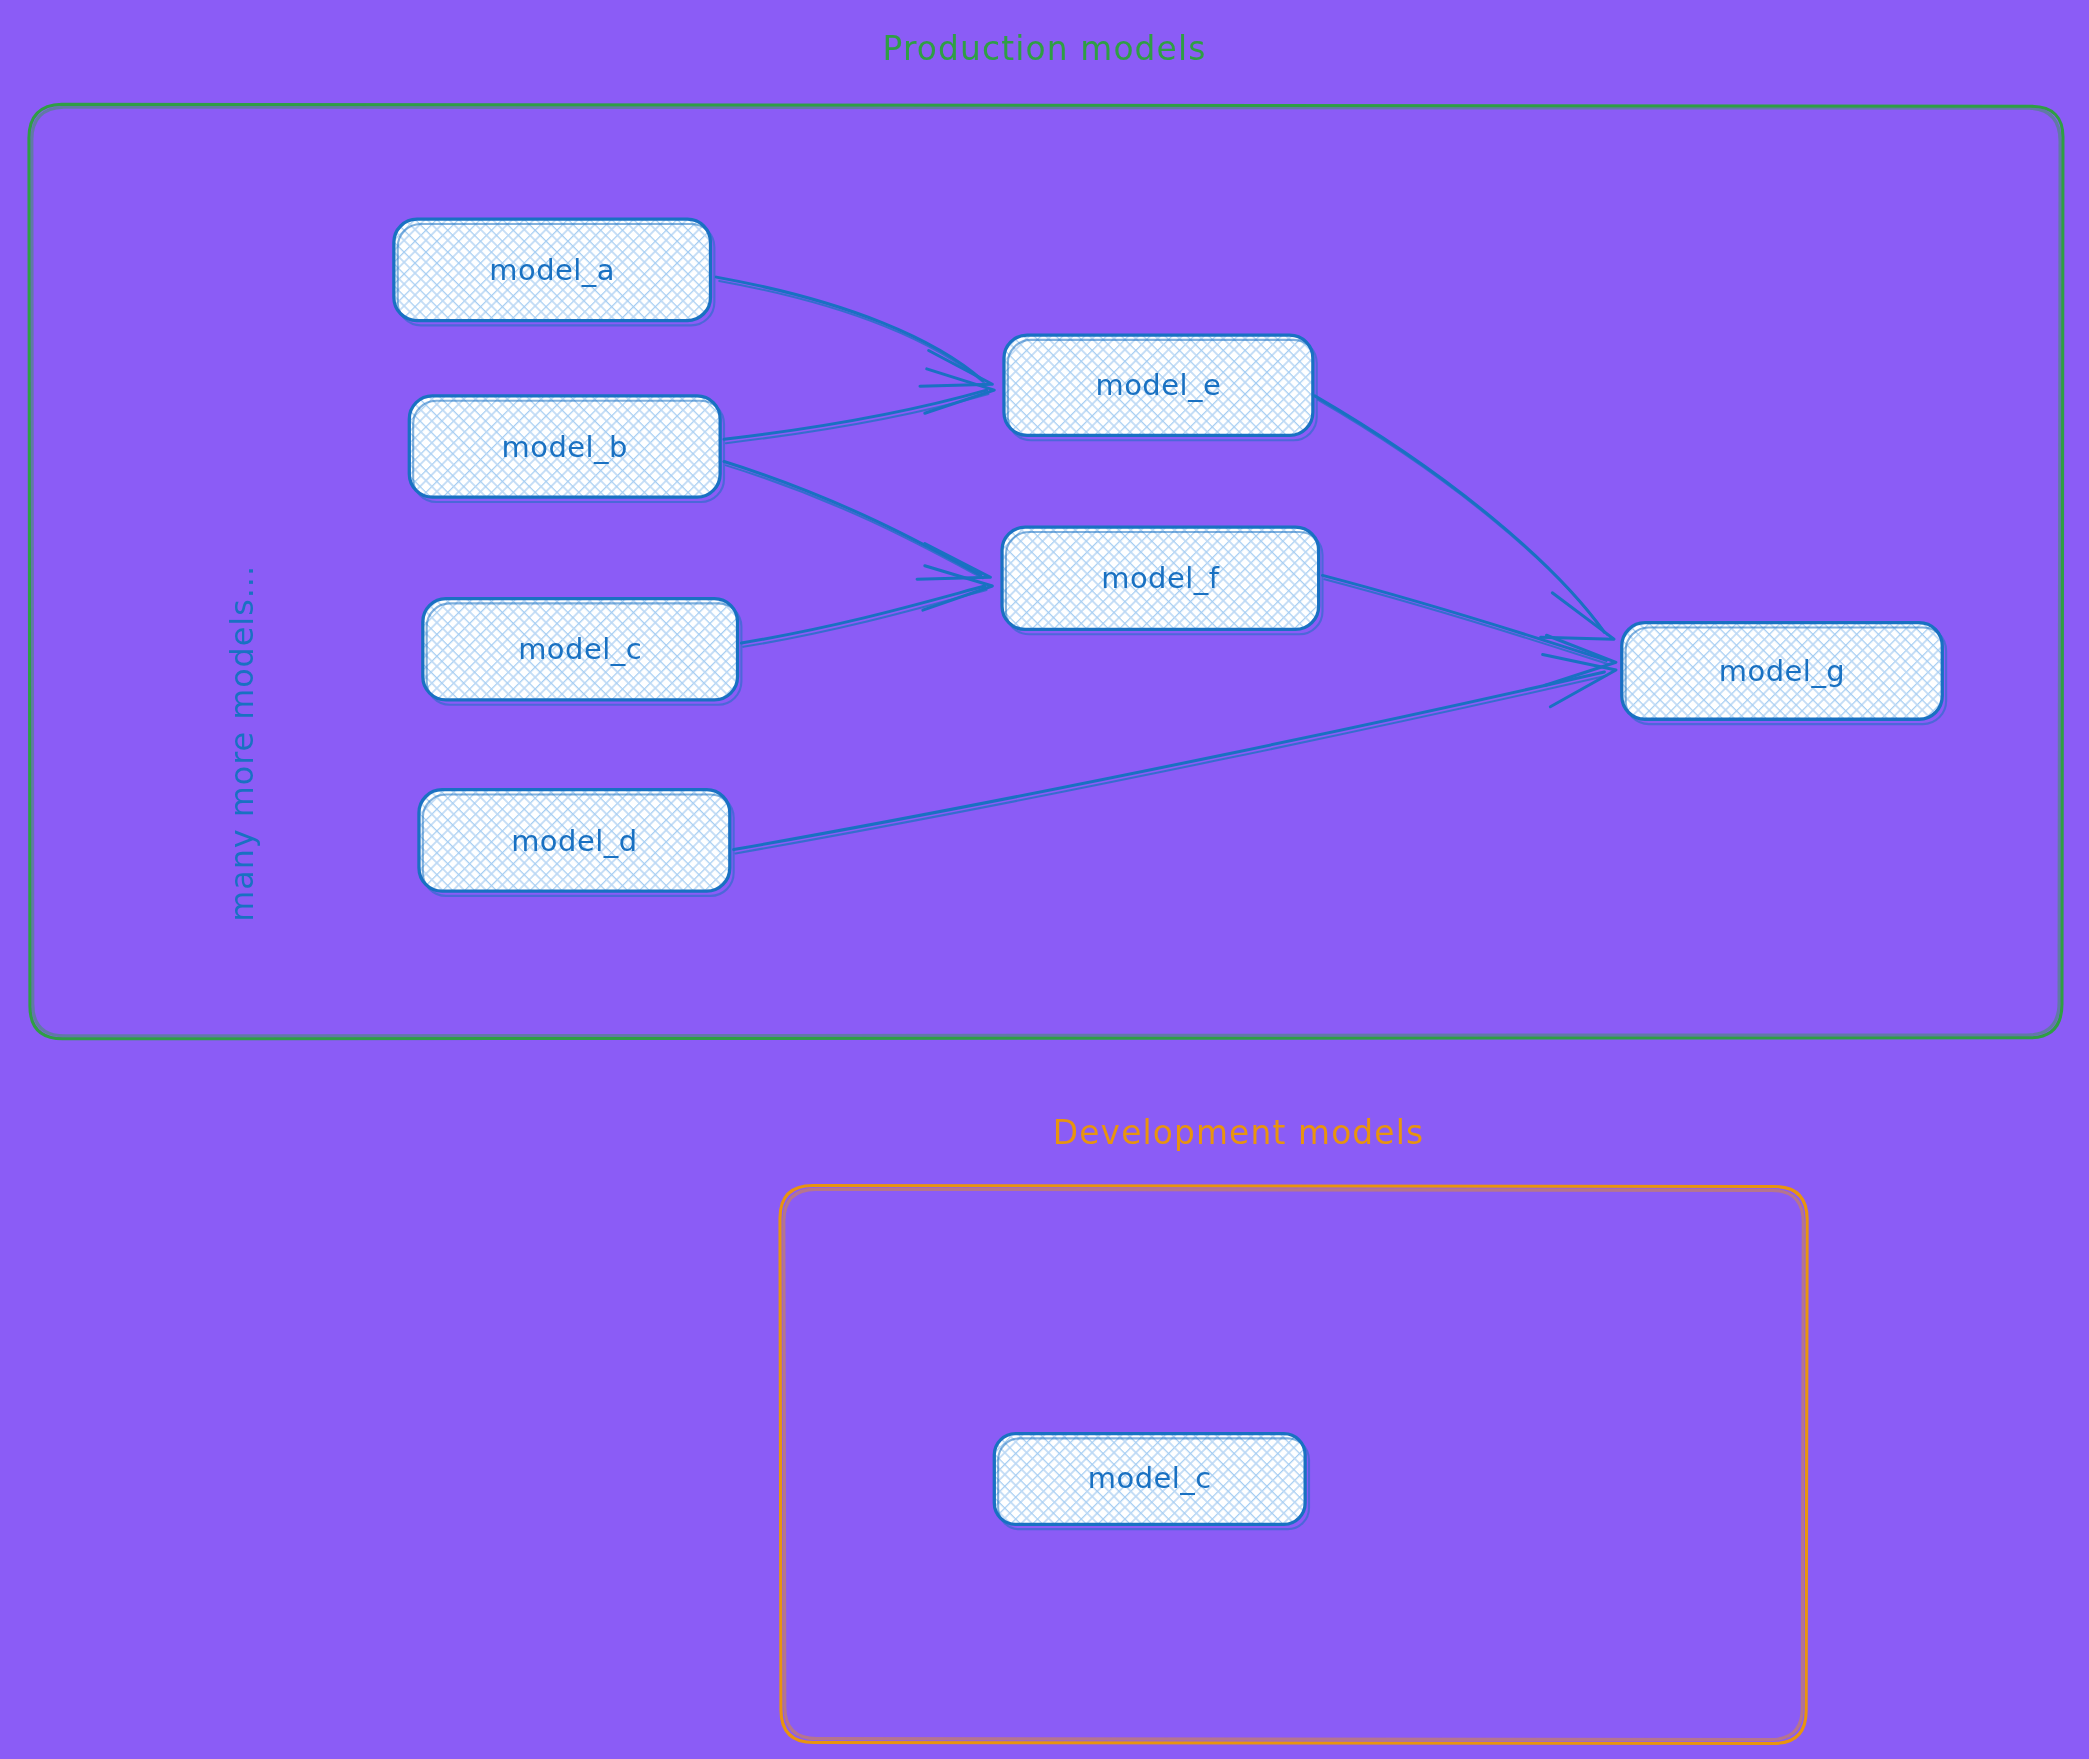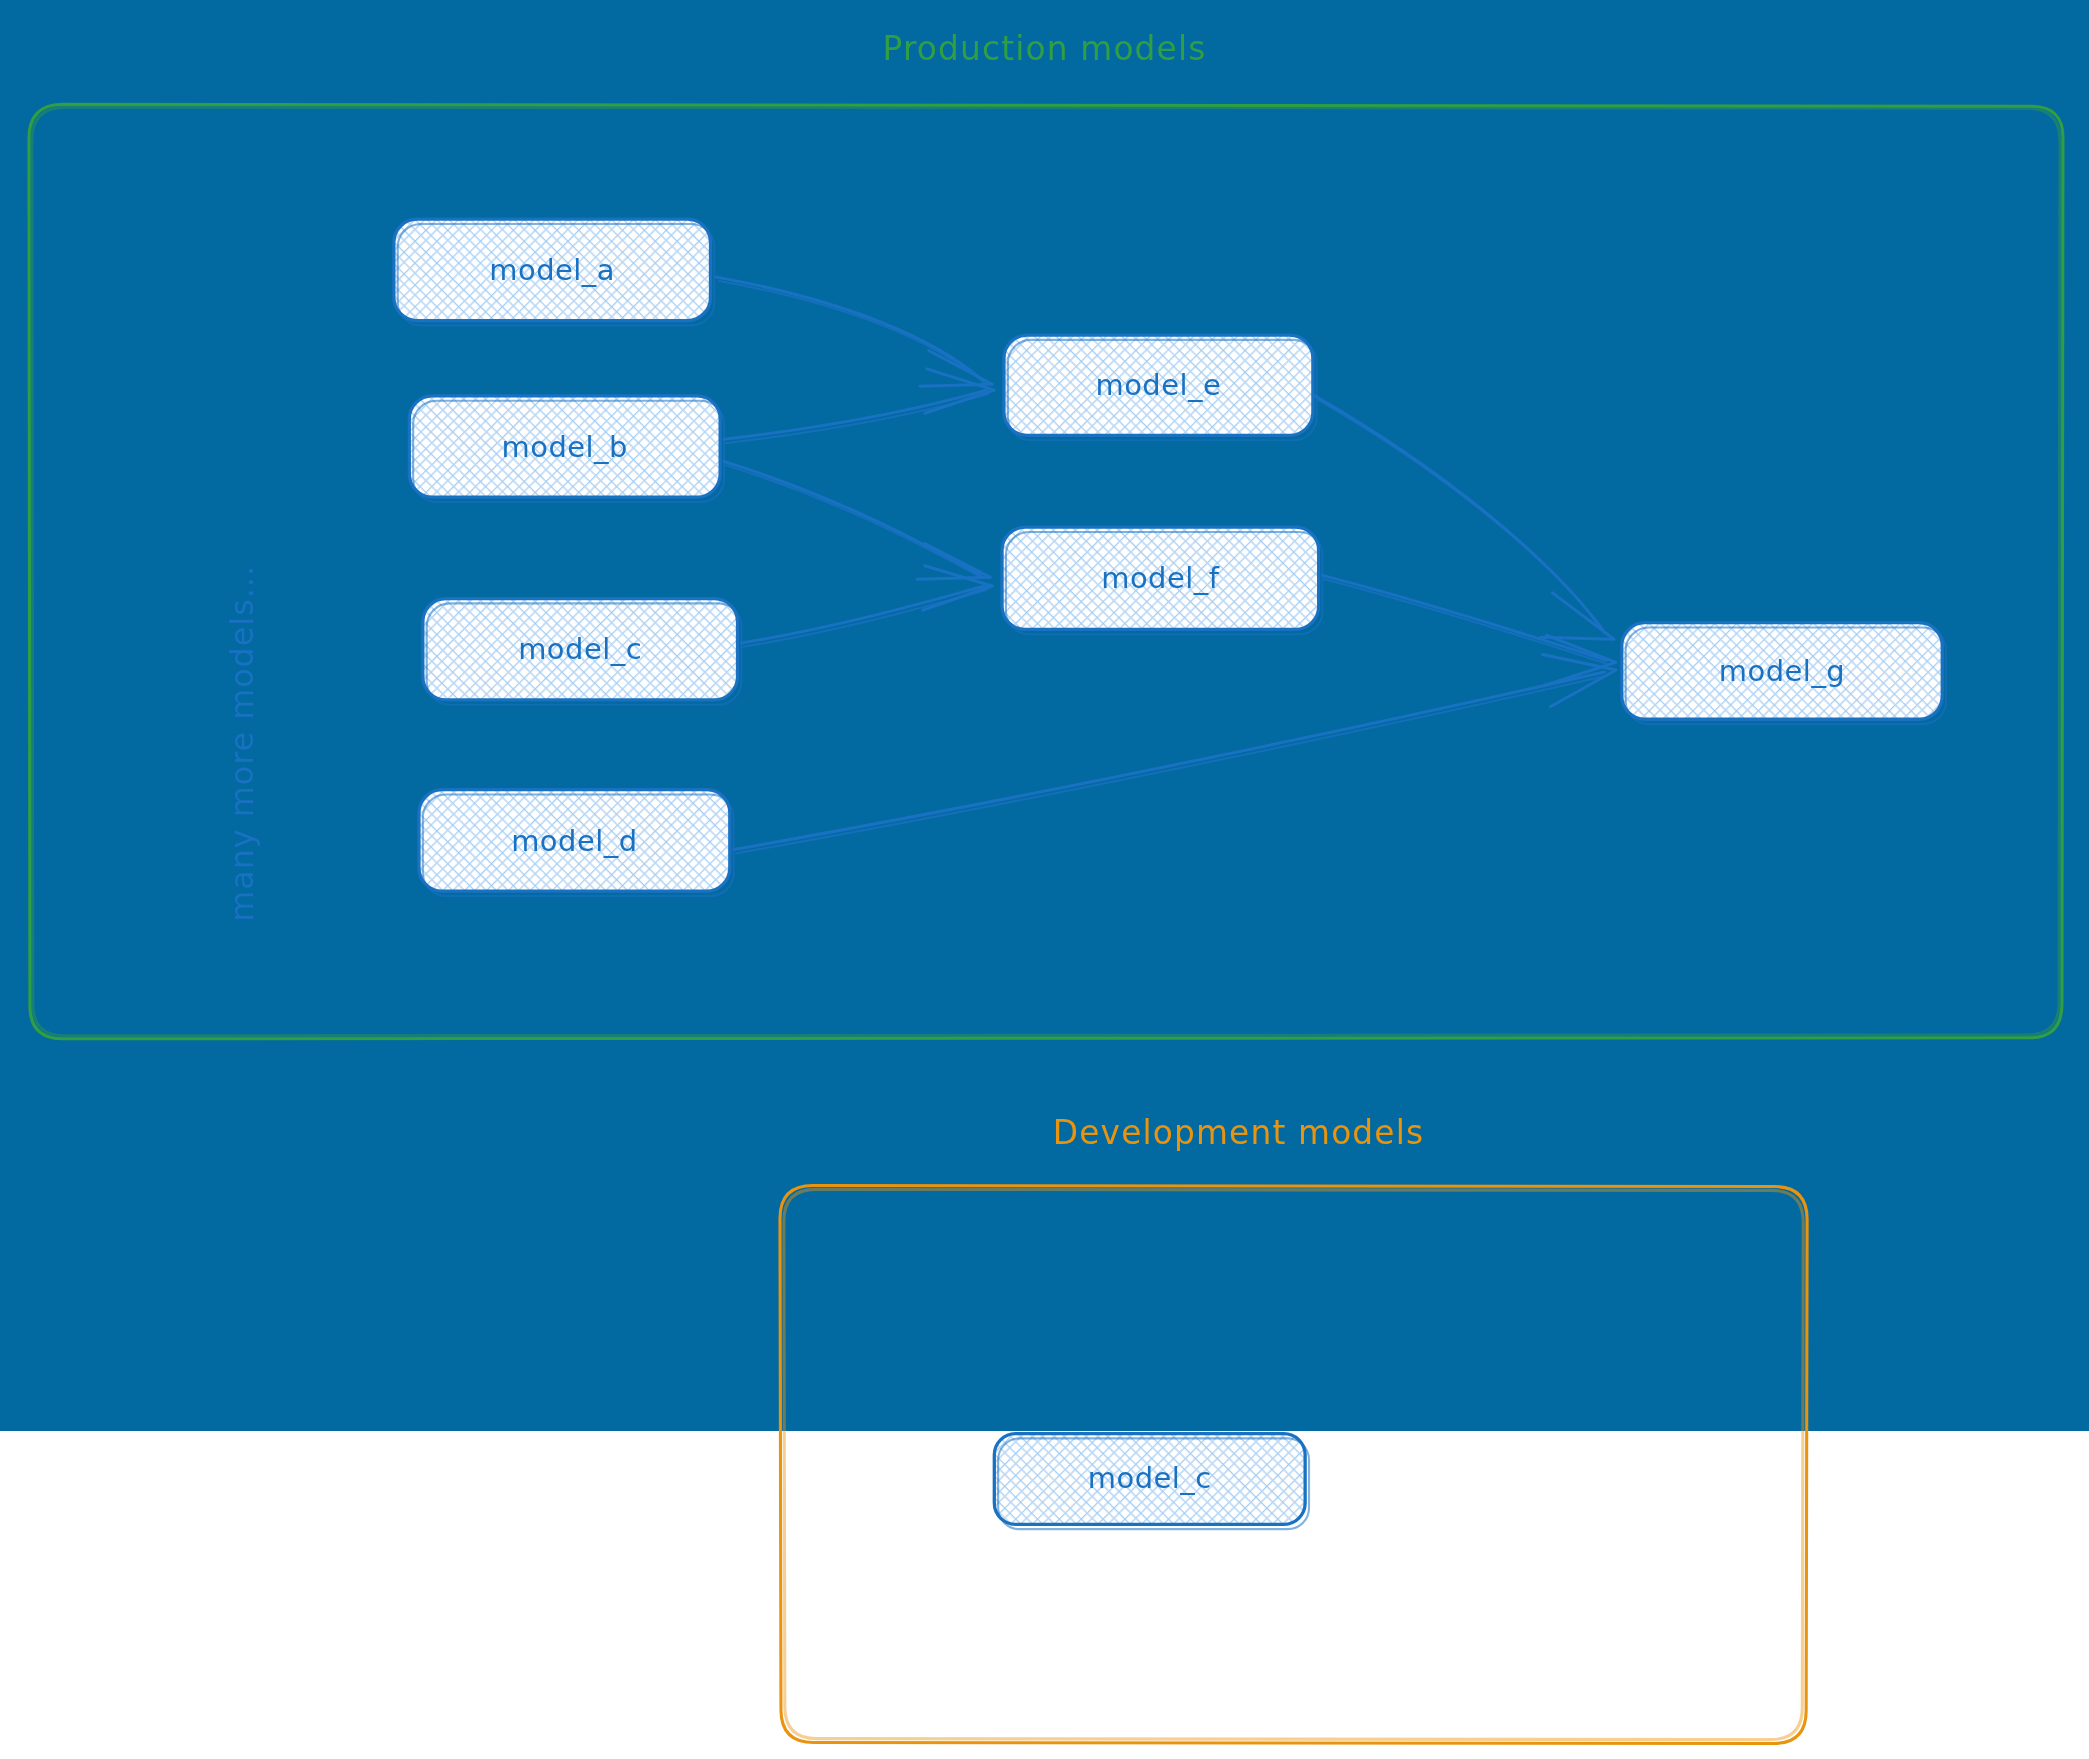--- a/index.html
+++ b/index.html
@@ -10,22 +10,22 @@
   }
   body {
     width: 2089px;
     height: 1759px;
     overflow: hidden;
     font-family: "DejaVu Sans", sans-serif;
   }
   #canvas {
     position: relative;
     width: 2089px;
-    height: 1431px;
-    background: #0369a1;
+    height: 1759px;
+    background: #8b5cf6;
   }
   svg.diagram {
     position: absolute;
     inset: 0;
     width: 2089px;
     height: 1759px;
     display: block;
   }
   .node-label {
     font-family: "DejaVu Sans", sans-serif;

